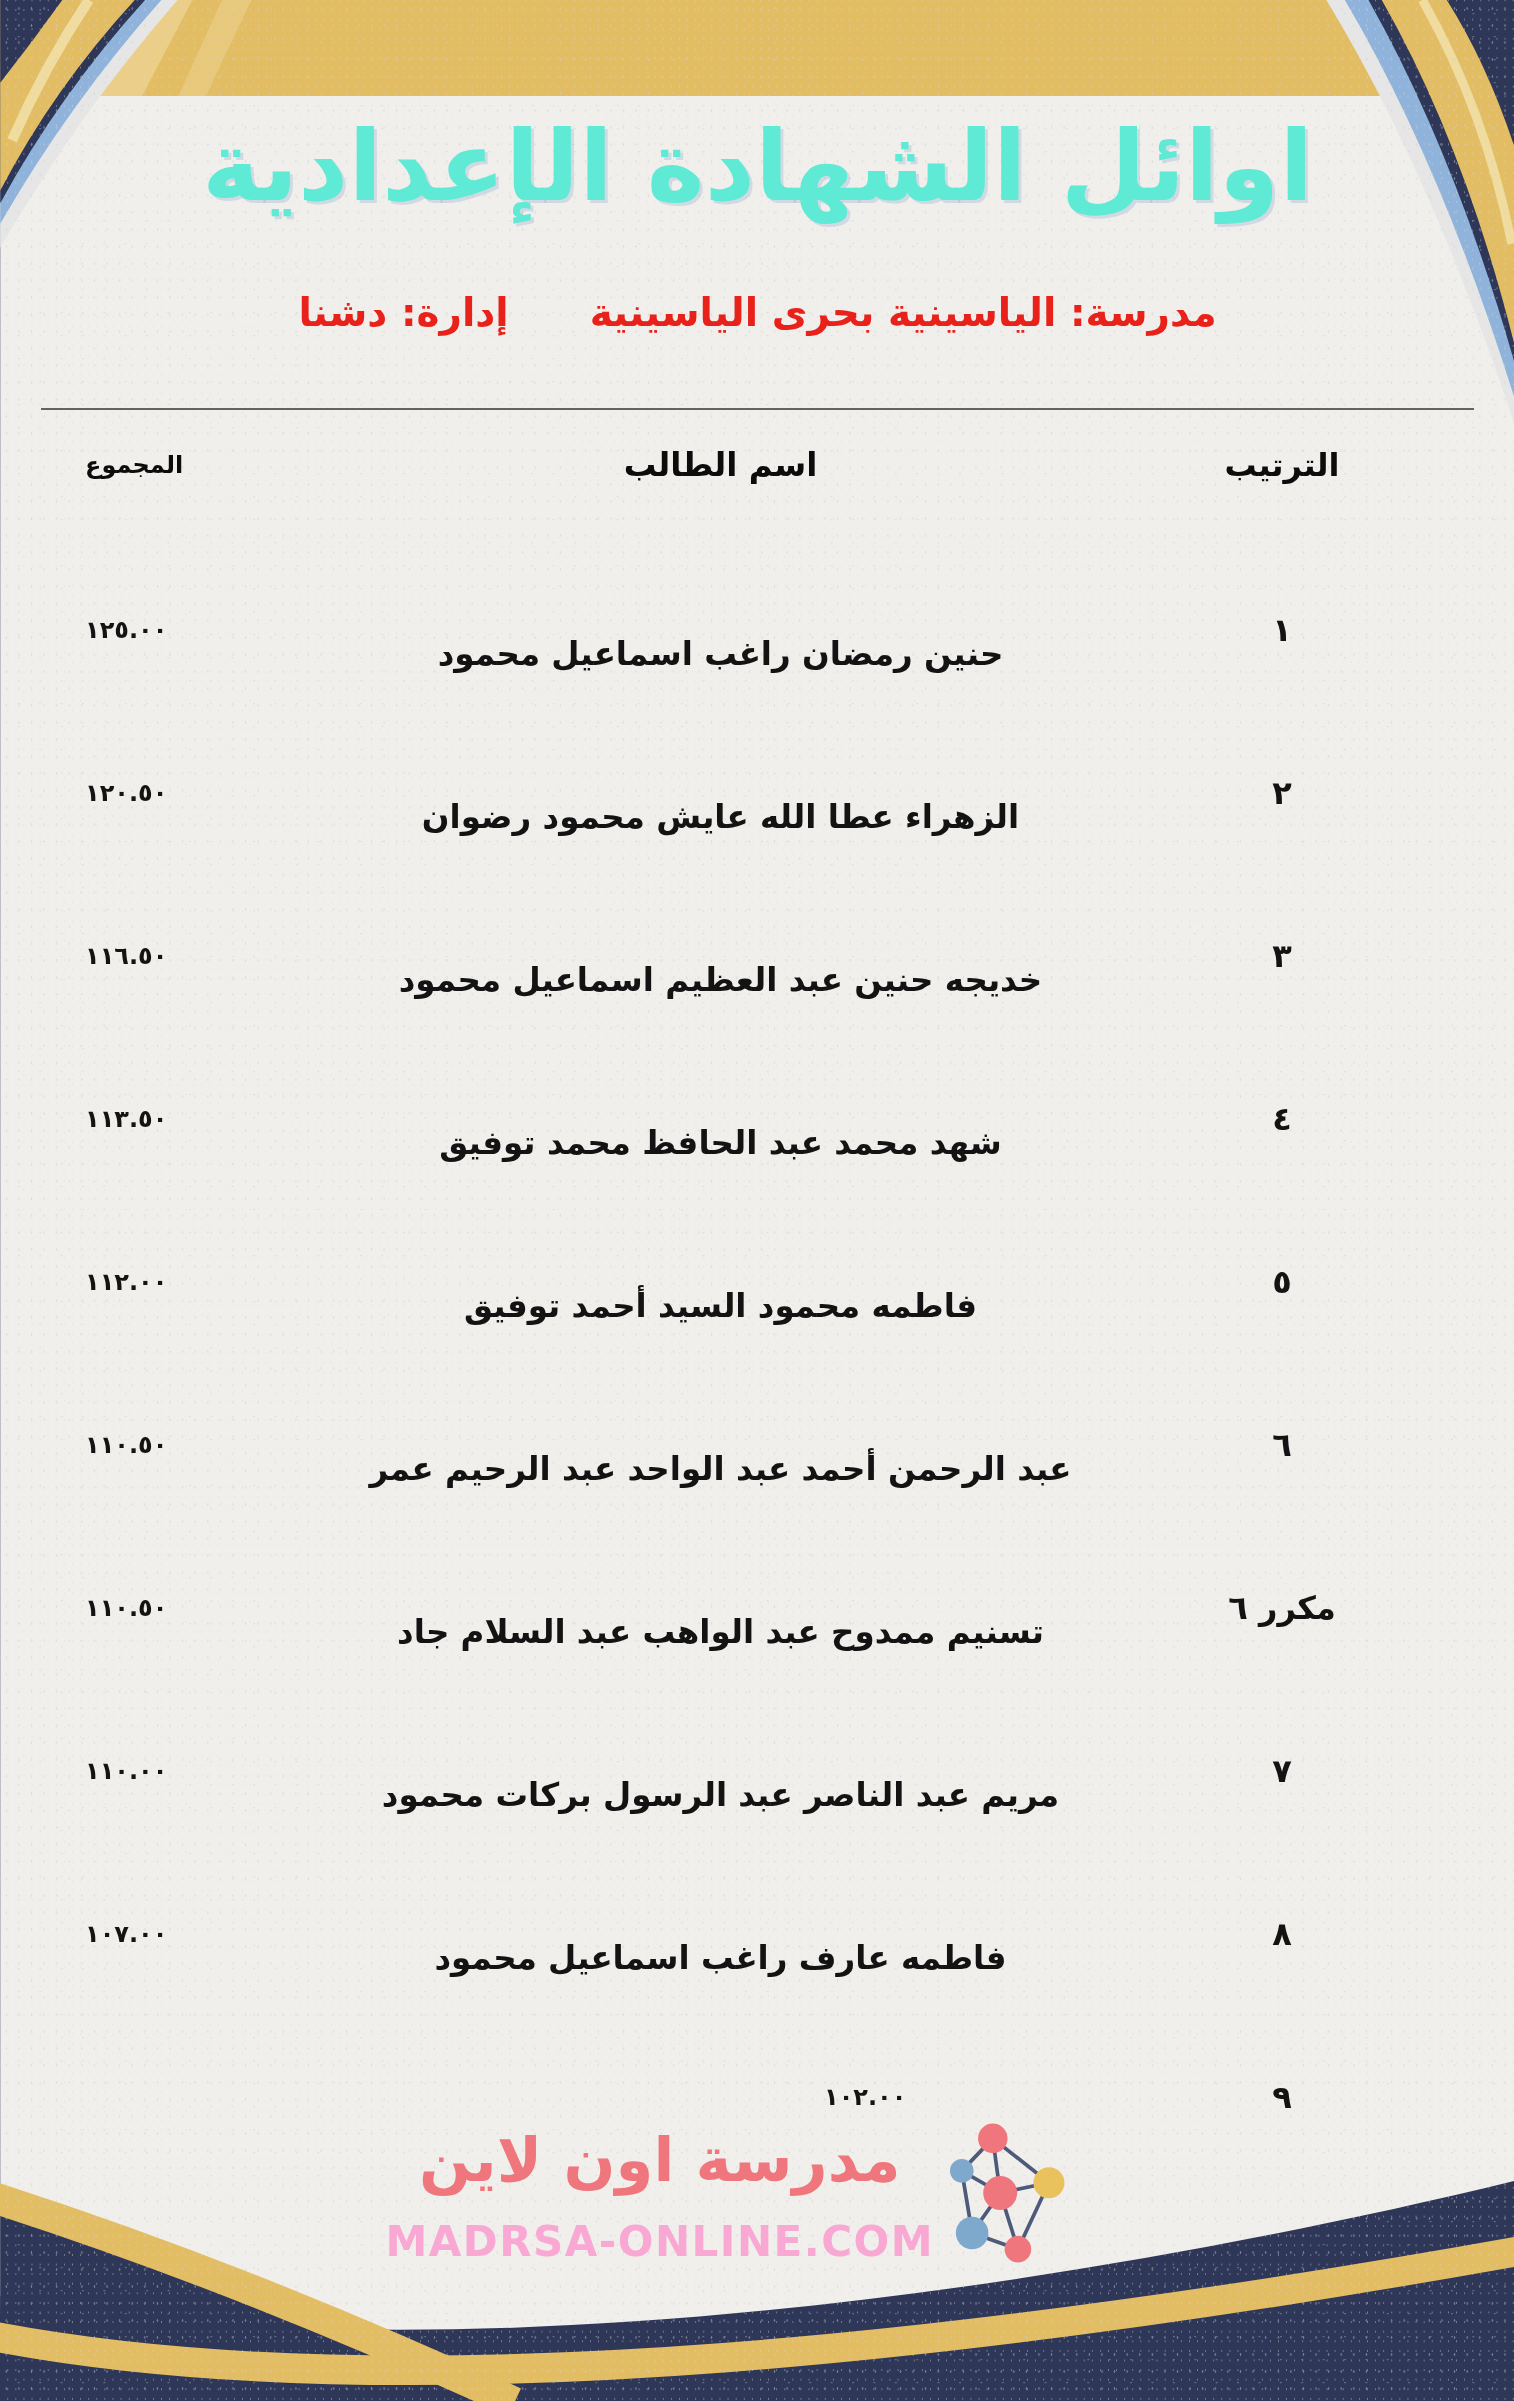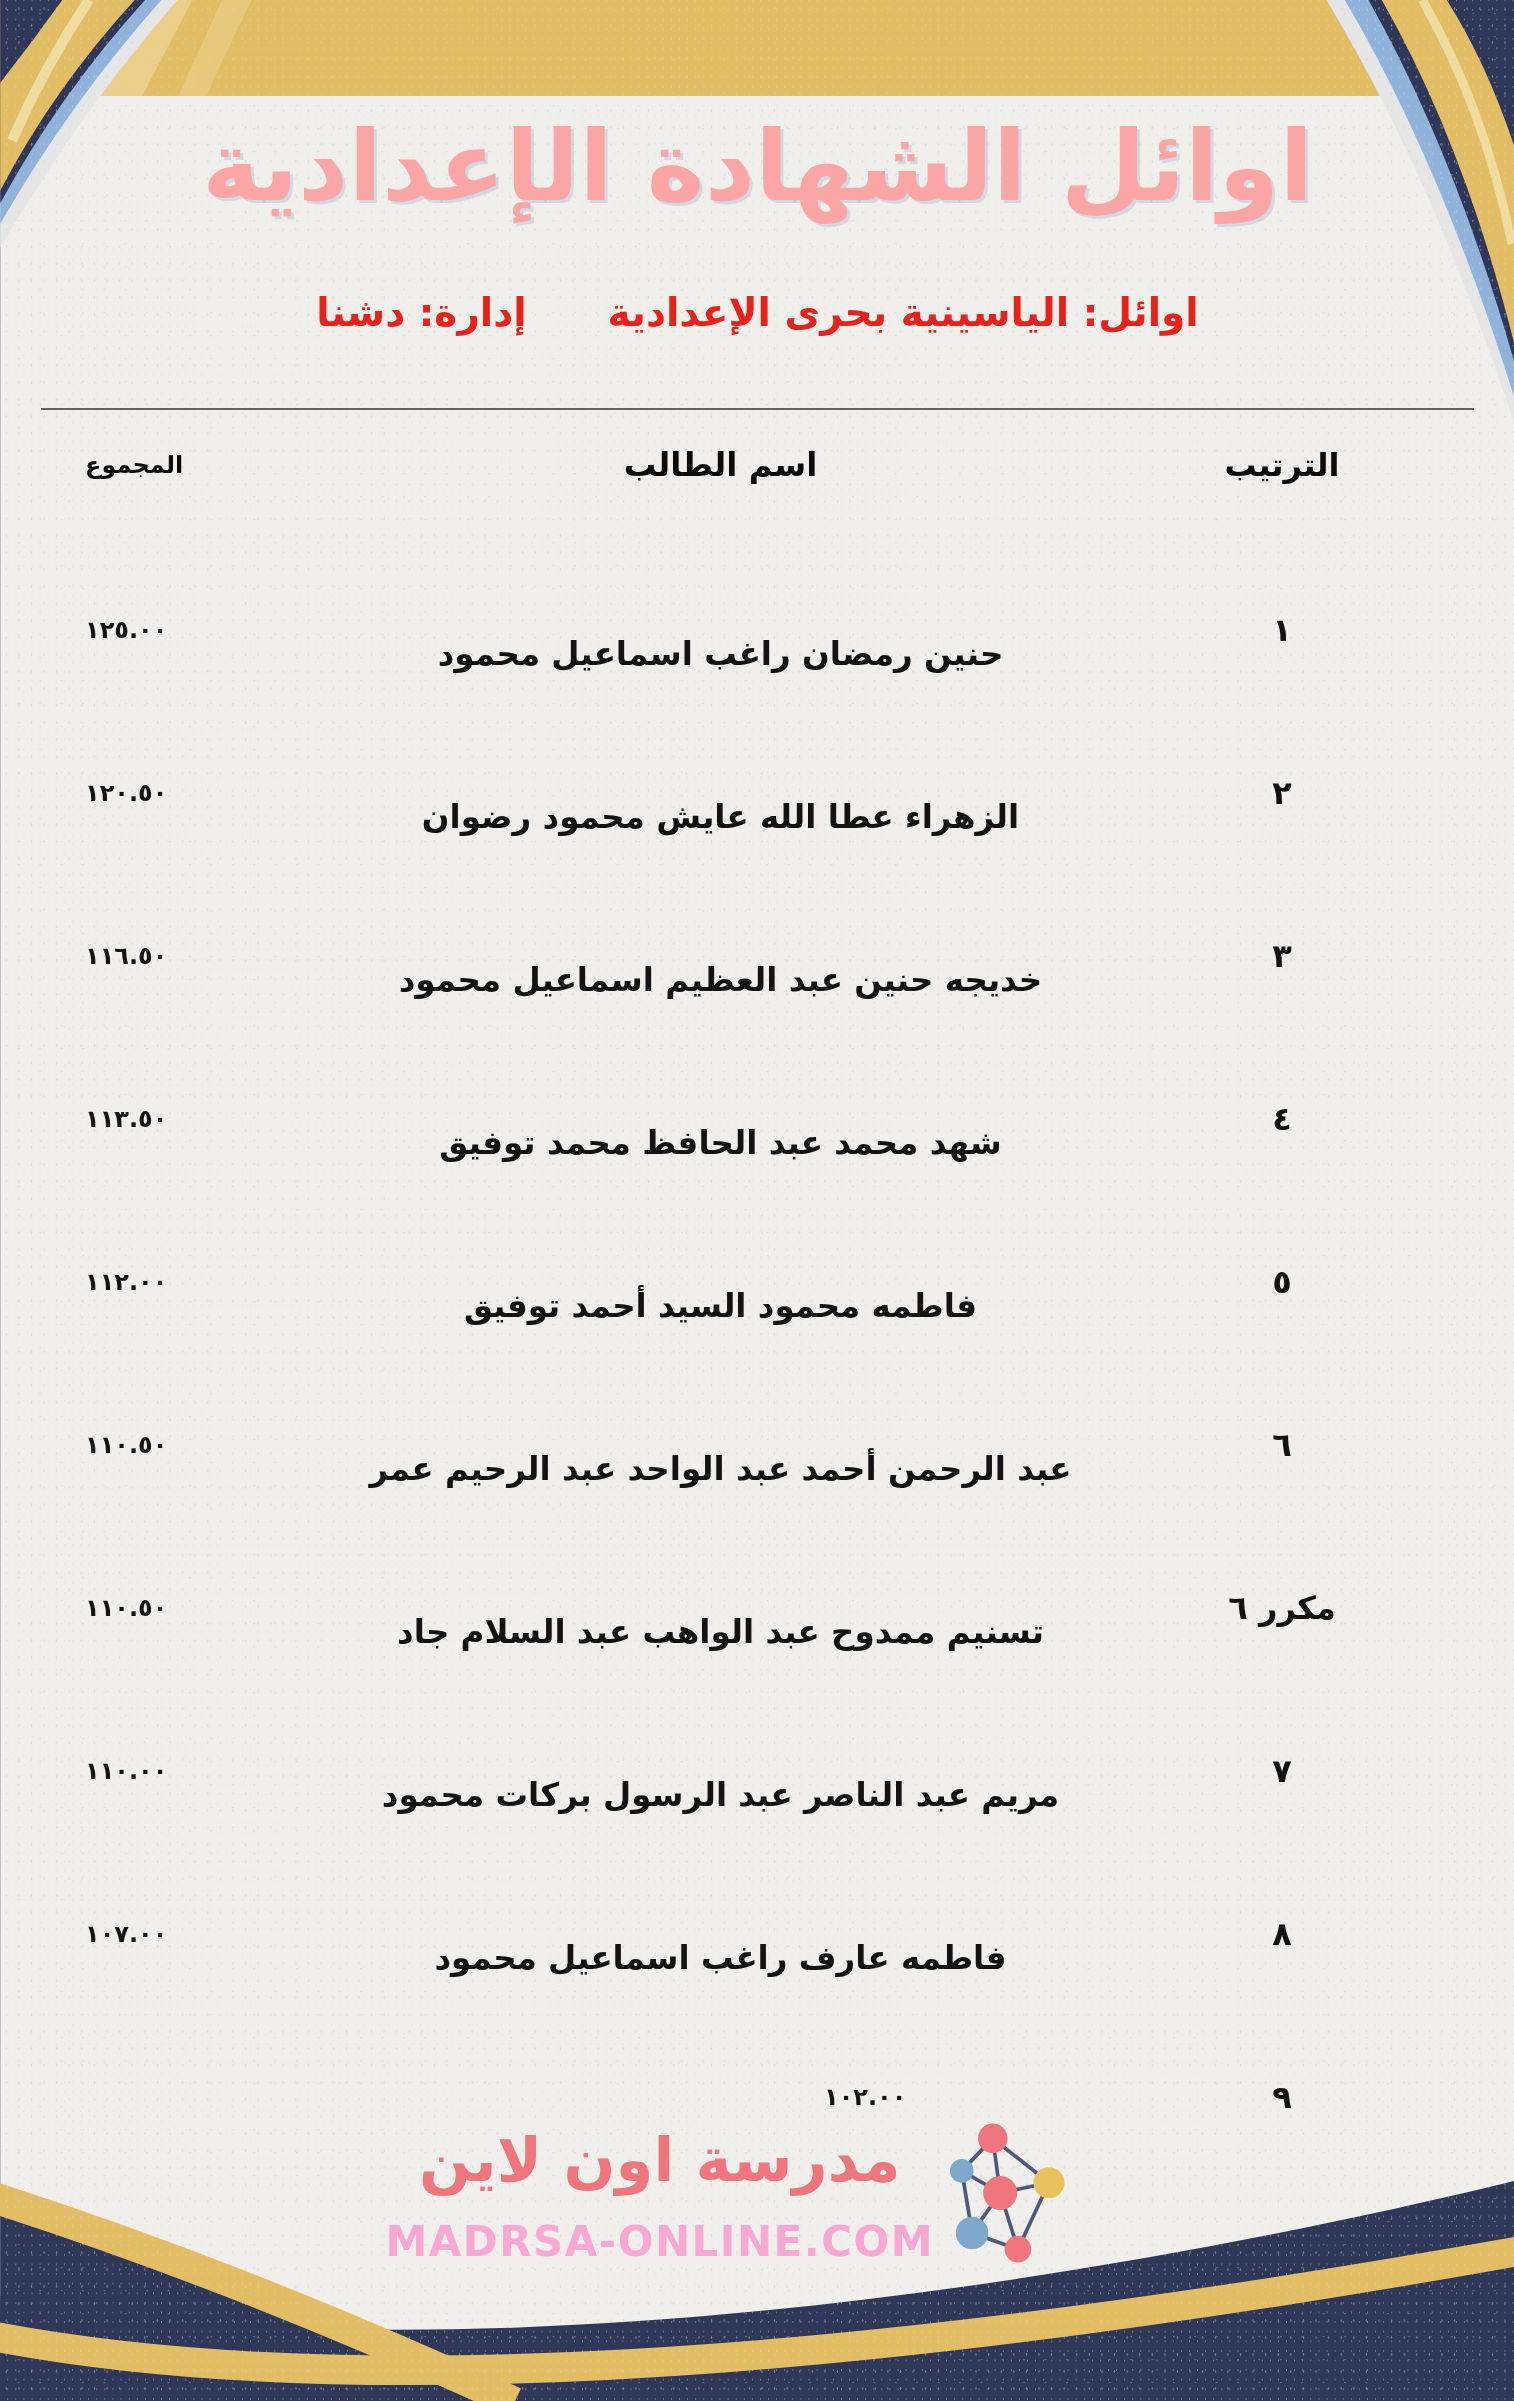--- a/index.html
+++ b/index.html
@@ -16,21 +16,21 @@
       radial-gradient(#dcdbd6 0.7px, transparent 0.8px),
       radial-gradient(#c4c6cc 0.7px, transparent 0.8px);
     background-size: 12.6px 17px, 8.1px 9.6px, 21.4px 23px;
     background-position: 0 0, 3.7px 5.2px, 8.1px 2.2px;
   }
   .content { position:absolute; inset:0; z-index:2; }
 
   .title {
     position:absolute; top:109px; left:0; width:100%;
     text-align:center; direction:rtl;
-    font-size:98px; font-weight:700; color:#fca5a5;
+    font-size:98px; font-weight:700; color:#5eead4;
     text-shadow: 3px 3px 0 rgba(130,160,205,.28);
     letter-spacing:-1.5px;
   }
   .school-line {
     position:absolute; top:290px; left:0; width:100%;
     display:flex; justify-content:center; gap:81px; direction:rtl;
     font-size:39px; font-weight:700; color:#e8221b;
   }
   .rule {
     position:absolute; top:408px; left:41px; right:41px; height:1.5px;
@@ -94,21 +94,21 @@
     <path d="M-12,3162 C560,3272 1380,3168 2062,3046" stroke="#e3bd63" stroke-width="40" fill="none"></path>
   </svg>
 
   <div class="texture"></div>
 
   <div class="content">
 
     <h1 class="title">اوائل الشهادة الإعدادية</h1>
 
     <div class="school-line">
-      <span>اوائل: الياسينية بحرى الإعدادية</span>
+      <span>مدرسة: الياسينية بحرى الياسينية</span>
       <span>إدارة: دشنا</span>
     </div>
 
     <div class="rule"></div>
 
     <div class="thead">
       <div class="col-rank">الترتيب</div>
       <div class="col-name">اسم الطالب</div>
       <div class="col-total">المجموع</div>
     </div>

